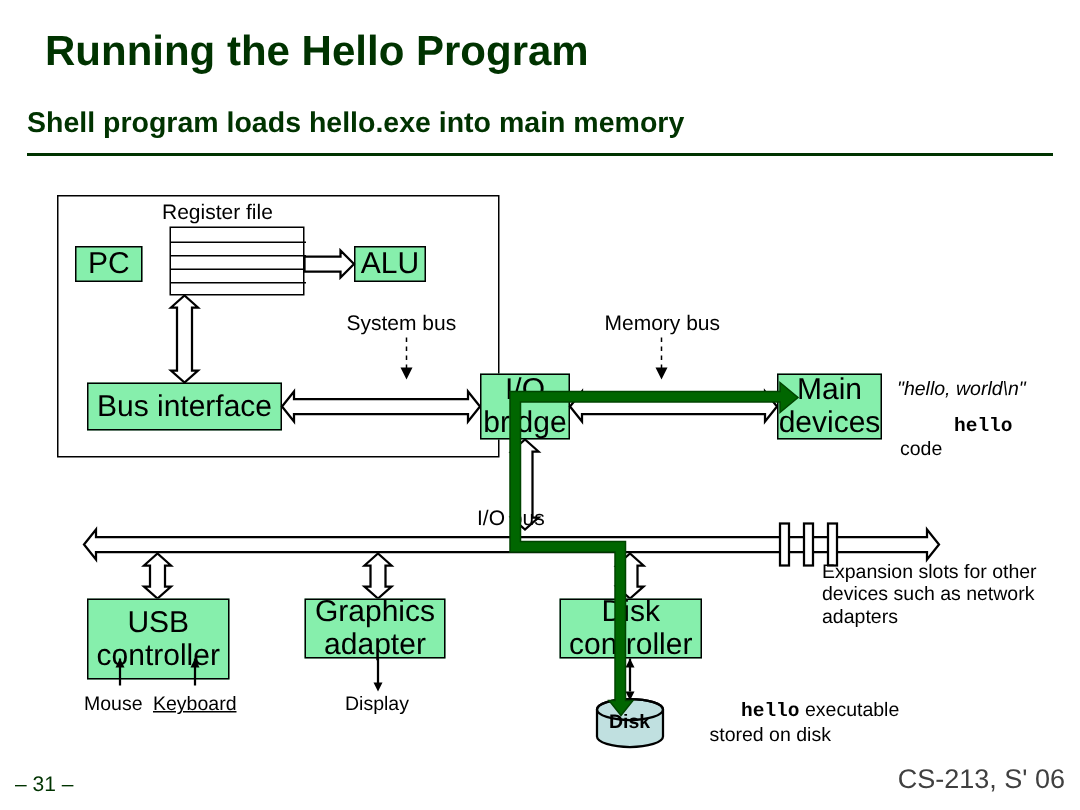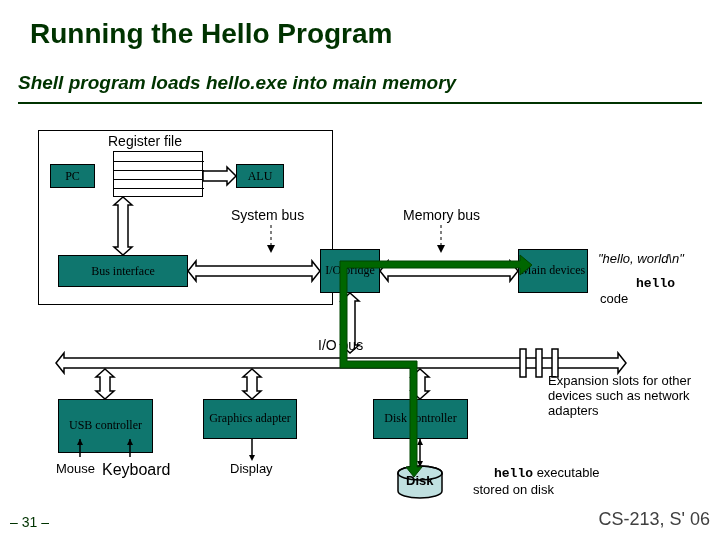--- a/index.html
+++ b/index.html
@@ -1,21 +1,21 @@
 <!DOCTYPE html>
 <html><head>
 <meta charset="utf-8">
 <style>
   * { margin: 0; padding: 0; box-sizing: border-box; }
   body { font-family: Arial, sans-serif; width: 720px; height: 540px; background: #fff; position: relative; }
   .title { font-size: 28px; font-weight: bold; color: #003300; position: absolute; top: 18px; left: 30px; }
-  .subtitle { font-size: 19px; font-weight: bold; color: #003300; position: absolute; top: 72px; left: 18px; font-style: italic; }
+  .subtitle { font-size: 19px; font-weight: bold; color: #003300; position: absolute; top: 72px; left: 18px; }
   .underline { position: absolute; top: 102px; left: 18px; width: 684px; height: 2px; background: #003300; }
   .diagram { position: absolute; top: 115px; left: 18px; width: 684px; height: 410px; }
-  .box { position: absolute; border: 1.5px solid #000; background: #0f766e; display: flex; align-items: center; justify-content: center; font-size: 12px; text-align: center; font-family: Liberation Serif, serif; }
+  .box { position: absolute; border: 1.5px solid #000; background: #86efac; display: flex; align-items: center; justify-content: center; font-size: 20px; text-align: center; }
   .label { position: absolute; font-size: 14px; }
   .cpu-border { position: absolute; border: 1.5px solid #000; background: #fff; }
   .regfile { position: absolute; border: 1.5px solid #000; background: #fff; }
   .regline { position: absolute; height: 1px; background: #000; }
   svg { position: absolute; overflow: visible; }
   .footer-left { position: absolute; bottom: 10px; left: 10px; font-size: 14px; color: #003300; }
   .footer-right { position: absolute; bottom: 10px; right: 10px; font-size: 18px; color: #404040; }
   .mono { font-family: 'Courier New', monospace; font-weight: bold; padding-left: 36px; }
 </style>
 </head>
@@ -118,21 +118,21 @@
   </div>
   <svg style="left:58px; top:324px; width:8px; height:22px;">
       <line x1="4" y1="0" x2="4" y2="18" stroke="#000" stroke-width="1.5"></line>
       <polygon points="4,0 1,6 7,6" fill="#000"></polygon>
     </svg>
   <svg style="left:108px; top:324px; width:8px; height:22px;">
       <line x1="4" y1="0" x2="4" y2="18" stroke="#000" stroke-width="1.5"></line>
       <polygon points="4,0 1,6 7,6" fill="#000"></polygon>
     </svg>
   <div class="label" style="left:38px; top:346px; font-size:13px;">Mouse</div>
-  <div class="label" style="left:84px; top:346px; font-size:16px;">Keyboard</div>
+  <div class="label" style="left:84px; top:346px; font-size:13px;text-decoration:underline;">Keyboard</div>
 
   <svg style="left:225px; top:254px; width:18px; height:30px;">
     <polygon points="4,8 4,22 0,22 9,30 18,22 14,22 14,8 18,8 9,0 0,8" fill="#fff" stroke="#000" stroke-width="1.5"></polygon>
   </svg>
   <div class="box" style="left:185px; top:284px; width:94px; height:40px; line-height:1.1;">
     <span style="white-space:pre-line;">Graphics adapter</span>
   </div>
   <svg style="left:230px; top:324px; width:8px; height:22px;">
       <line x1="4" y1="0" x2="4" y2="18" stroke="#000" stroke-width="1.5"></line>
       <polygon points="4,22 1,16 7,16" fill="#000"></polygon>

